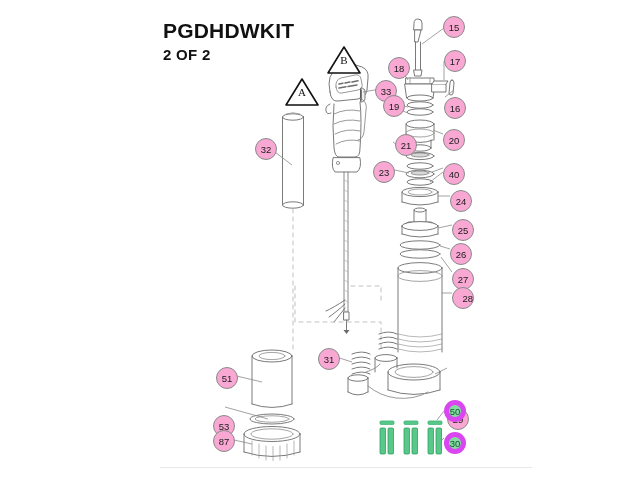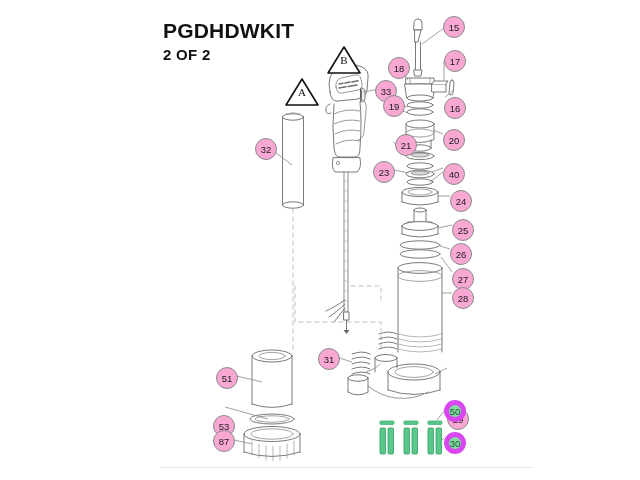--- a/index.html
+++ b/index.html
@@ -401,21 +401,21 @@
     </div>
   <div class="balloon" style="left:452px;top:219px;">
       <span>25</span>
     </div>
   <div class="balloon" style="left:450px;top:243px;">
       <span>26</span>
     </div>
   <div class="balloon" style="left:452px;top:268px;">
       <span>27</span>
     </div>
-  <div class="balloon" style="left:452px;top:287px;">
+  <div class="balloon" style="left:452px;top:287px;justify-content:flex-end;">
       <span>28</span>
     </div>
   <div class="balloon" style="left:255px;top:138px;">
       <span>32</span>
     </div>
   <div class="balloon" style="left:318px;top:348px;">
       <span>31</span>
     </div>
   <div class="balloon" style="left:447px;top:362px;margin-top:46px;">
       <span>29</span>

